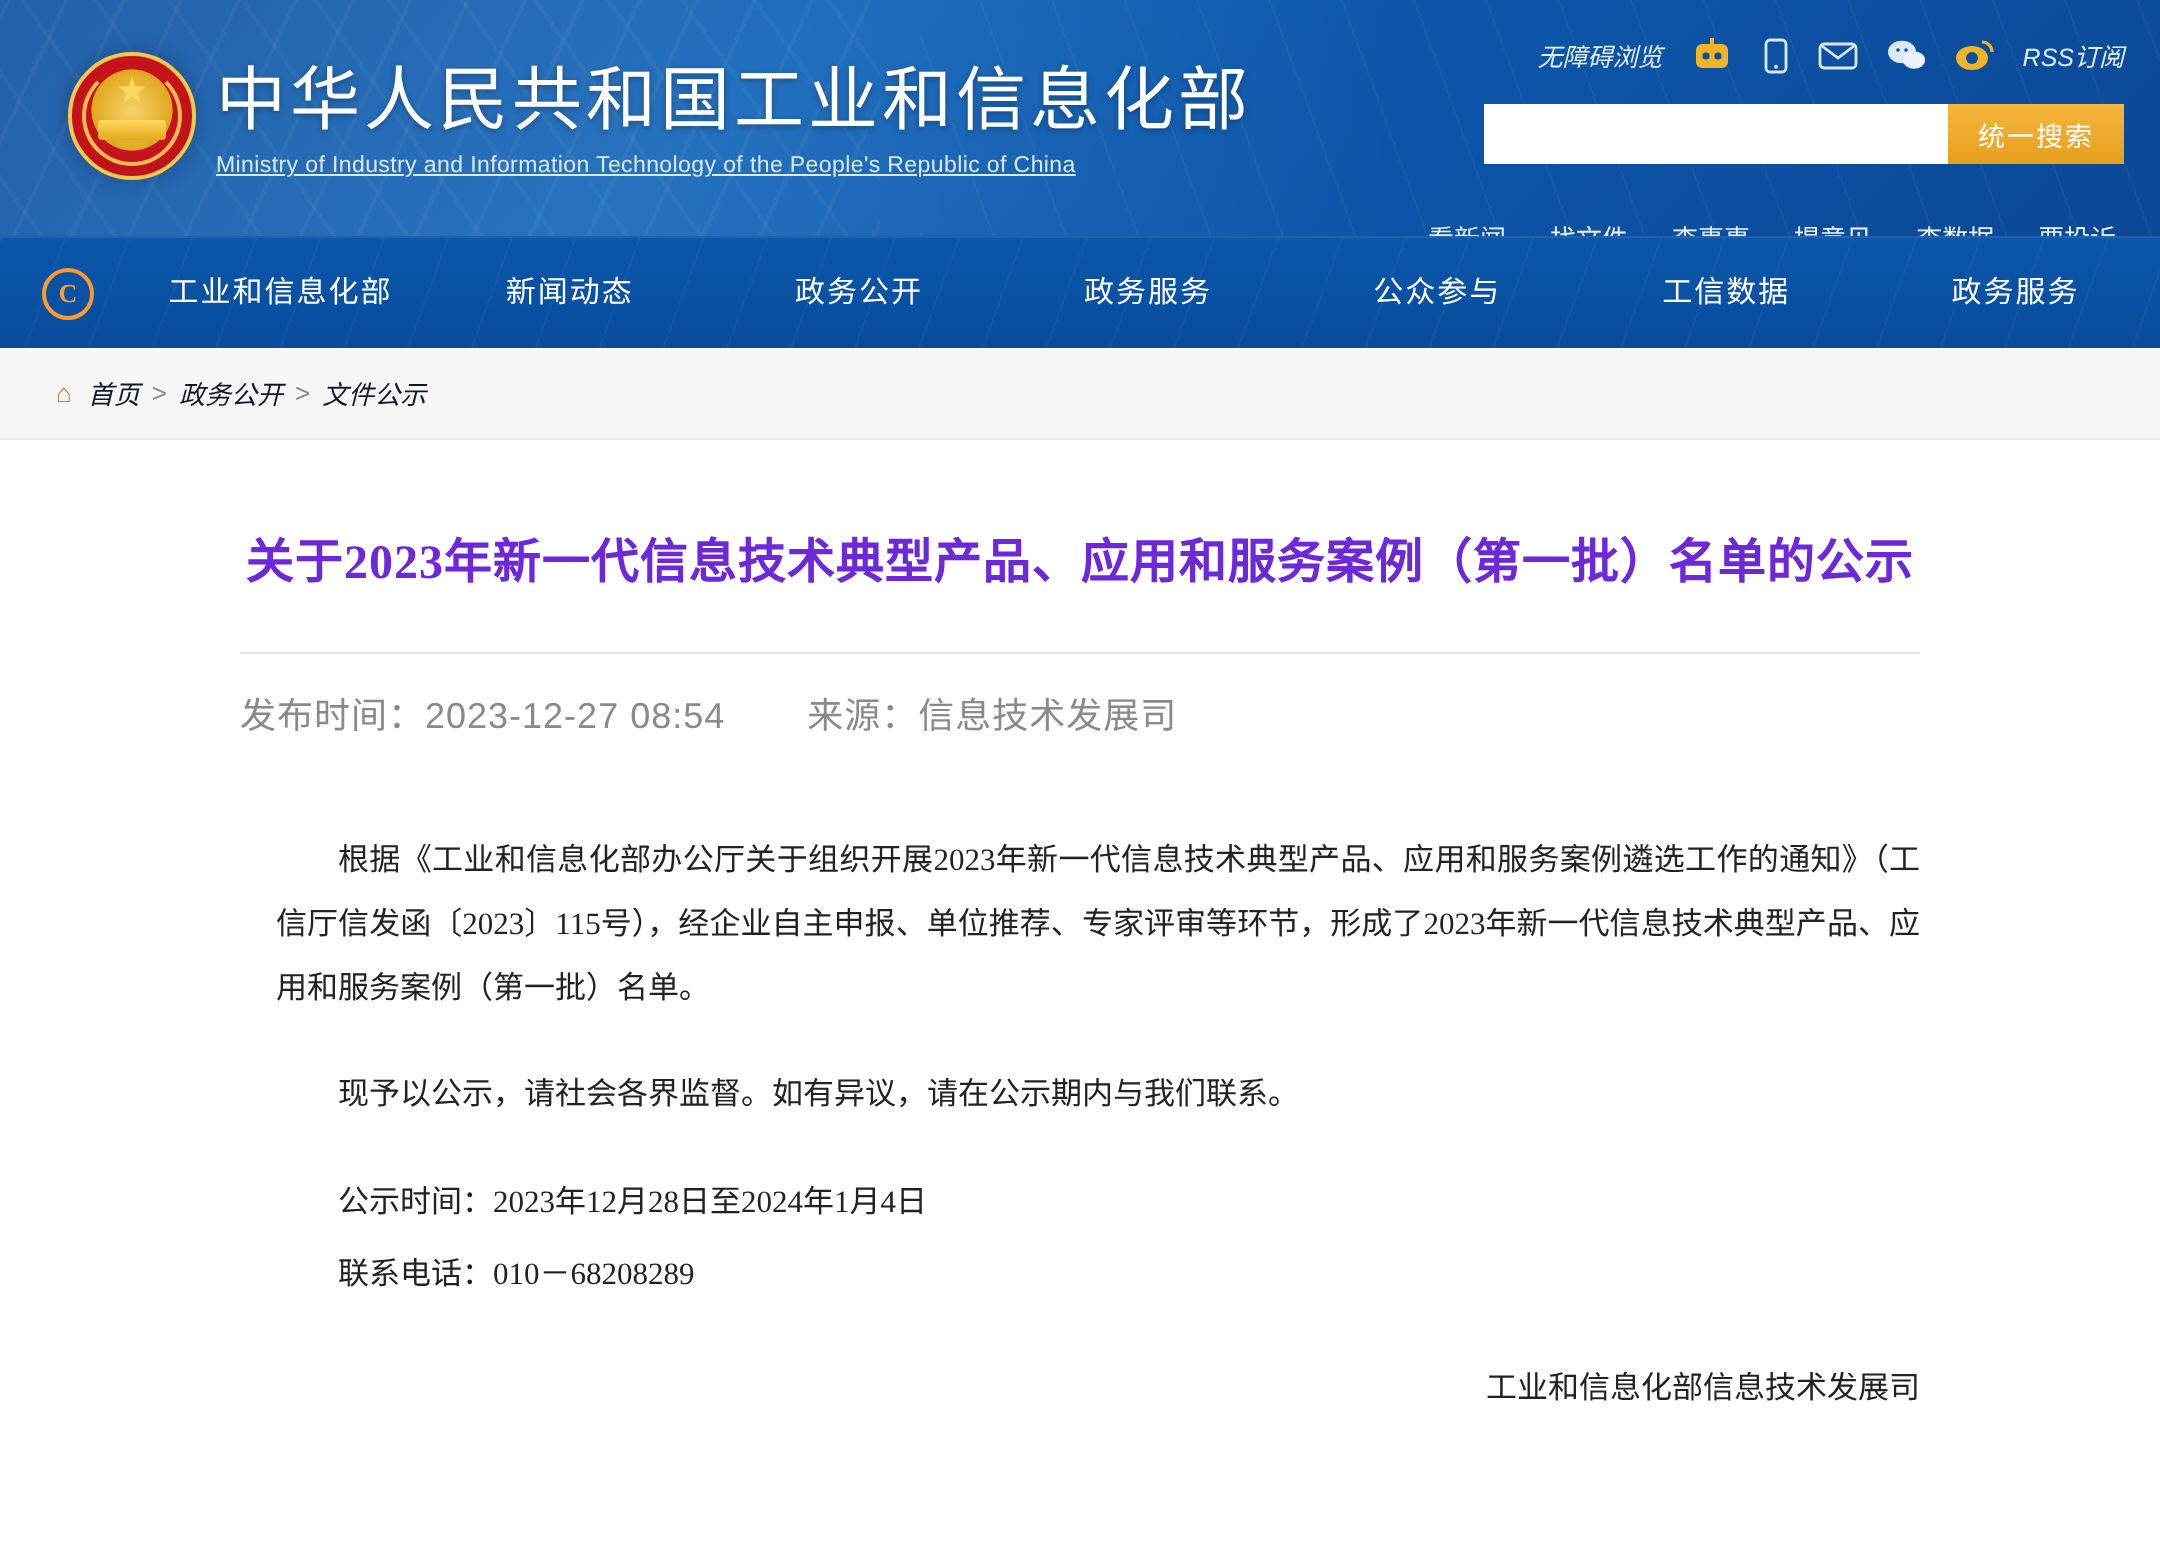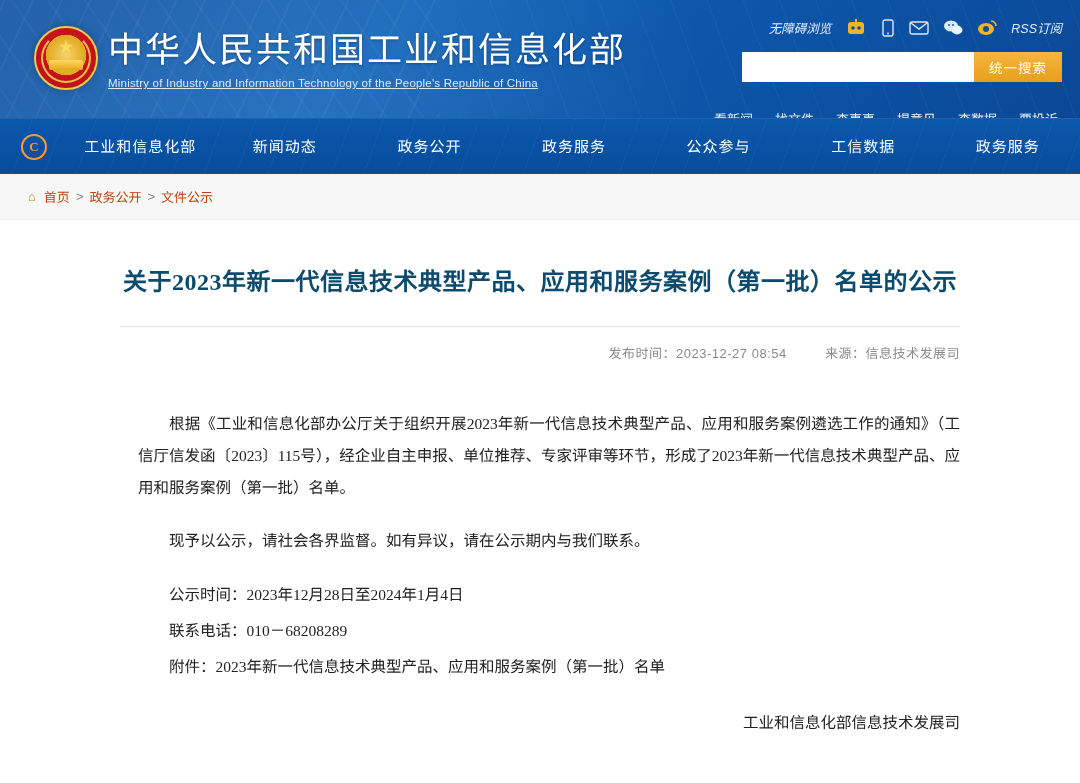--- a/index.html
+++ b/index.html
@@ -152,43 +152,43 @@
 
   
   .crumb-bar {
     height:46px; background:#f7f7f7;
     display:flex; align-items:center;
     padding-left:28px;
     font-size:13px; color:#555;
     border-bottom:1px solid #ececec;
   }
   .crumb-home-icon { margin-right:8px; color:#b98a2a; font-size:13px; }
-  .crumb-bar a { color:#c2410c; text-decoration:none; }
+  .crumb-bar a { color:#0f172a; text-decoration:none;font-style:italic; }
   .crumb-sep { margin:0 6px; color:#888; }
 
   
   .article {
     padding:0 120px;
   }
   .article h1 {
     margin:44px 0 0 0;
     font-family:"Liberation Serif", serif;
     font-size:24px;
     font-weight:bold;
-    color:#0c4a6e;
+    color:#6d28d9;
     text-align:center;
     letter-spacing:.5px;
     line-height:1.5;
   }
   .meta {
     margin-top:26px;
     padding:16px 0 0 0;
     border-top:1px solid #e3e3e3;
-    text-align:right;
-    font-size:13px;
+    text-align:left;
+    font-size:18px;
     color:#8a8a8a;
     letter-spacing:.5px;
   }
   .meta .gap { display:inline-block; width:30px; }
 
   .body-text {
     margin-top:46px;
     font-size:15.5px;
     line-height:2.05;
     color:#222;
@@ -315,20 +315,19 @@
     <span>来源：</span><span>信息技术发展司</span>
   </div>
 
   <div class="body-text">
     <p class="p-indent">根据《工业和信息化部办公厅关于组织开展2023年新一代信息技术典型产品、应用和服务案例遴选工作的通知》（工信厅信发函〔2023〕115号），经企业自主申报、单位推荐、专家评审等环节，形成了2023年新一代信息技术典型产品、应用和服务案例（第一批）名单。</p>
     <p class="p-indent">现予以公示，请社会各界监督。如有异议，请在公示期内与我们联系。</p>
 
     <p style="margin-bottom:4px;" class="p-indent">公示时间：2023年12月28日至2024年1月4日</p>
     <p style="margin-bottom:4px;" class="p-indent">联系电话：010－68208289</p>
 
-    <p class="p-indent">附件：2023年新一代信息技术典型产品、应用和服务案例（第一批）名单</p>
   </div>
 
   <div class="sign">
     <div>工业和信息化部信息技术发展司</div>
 
   </div>
 </div>
 
 </body></html>

